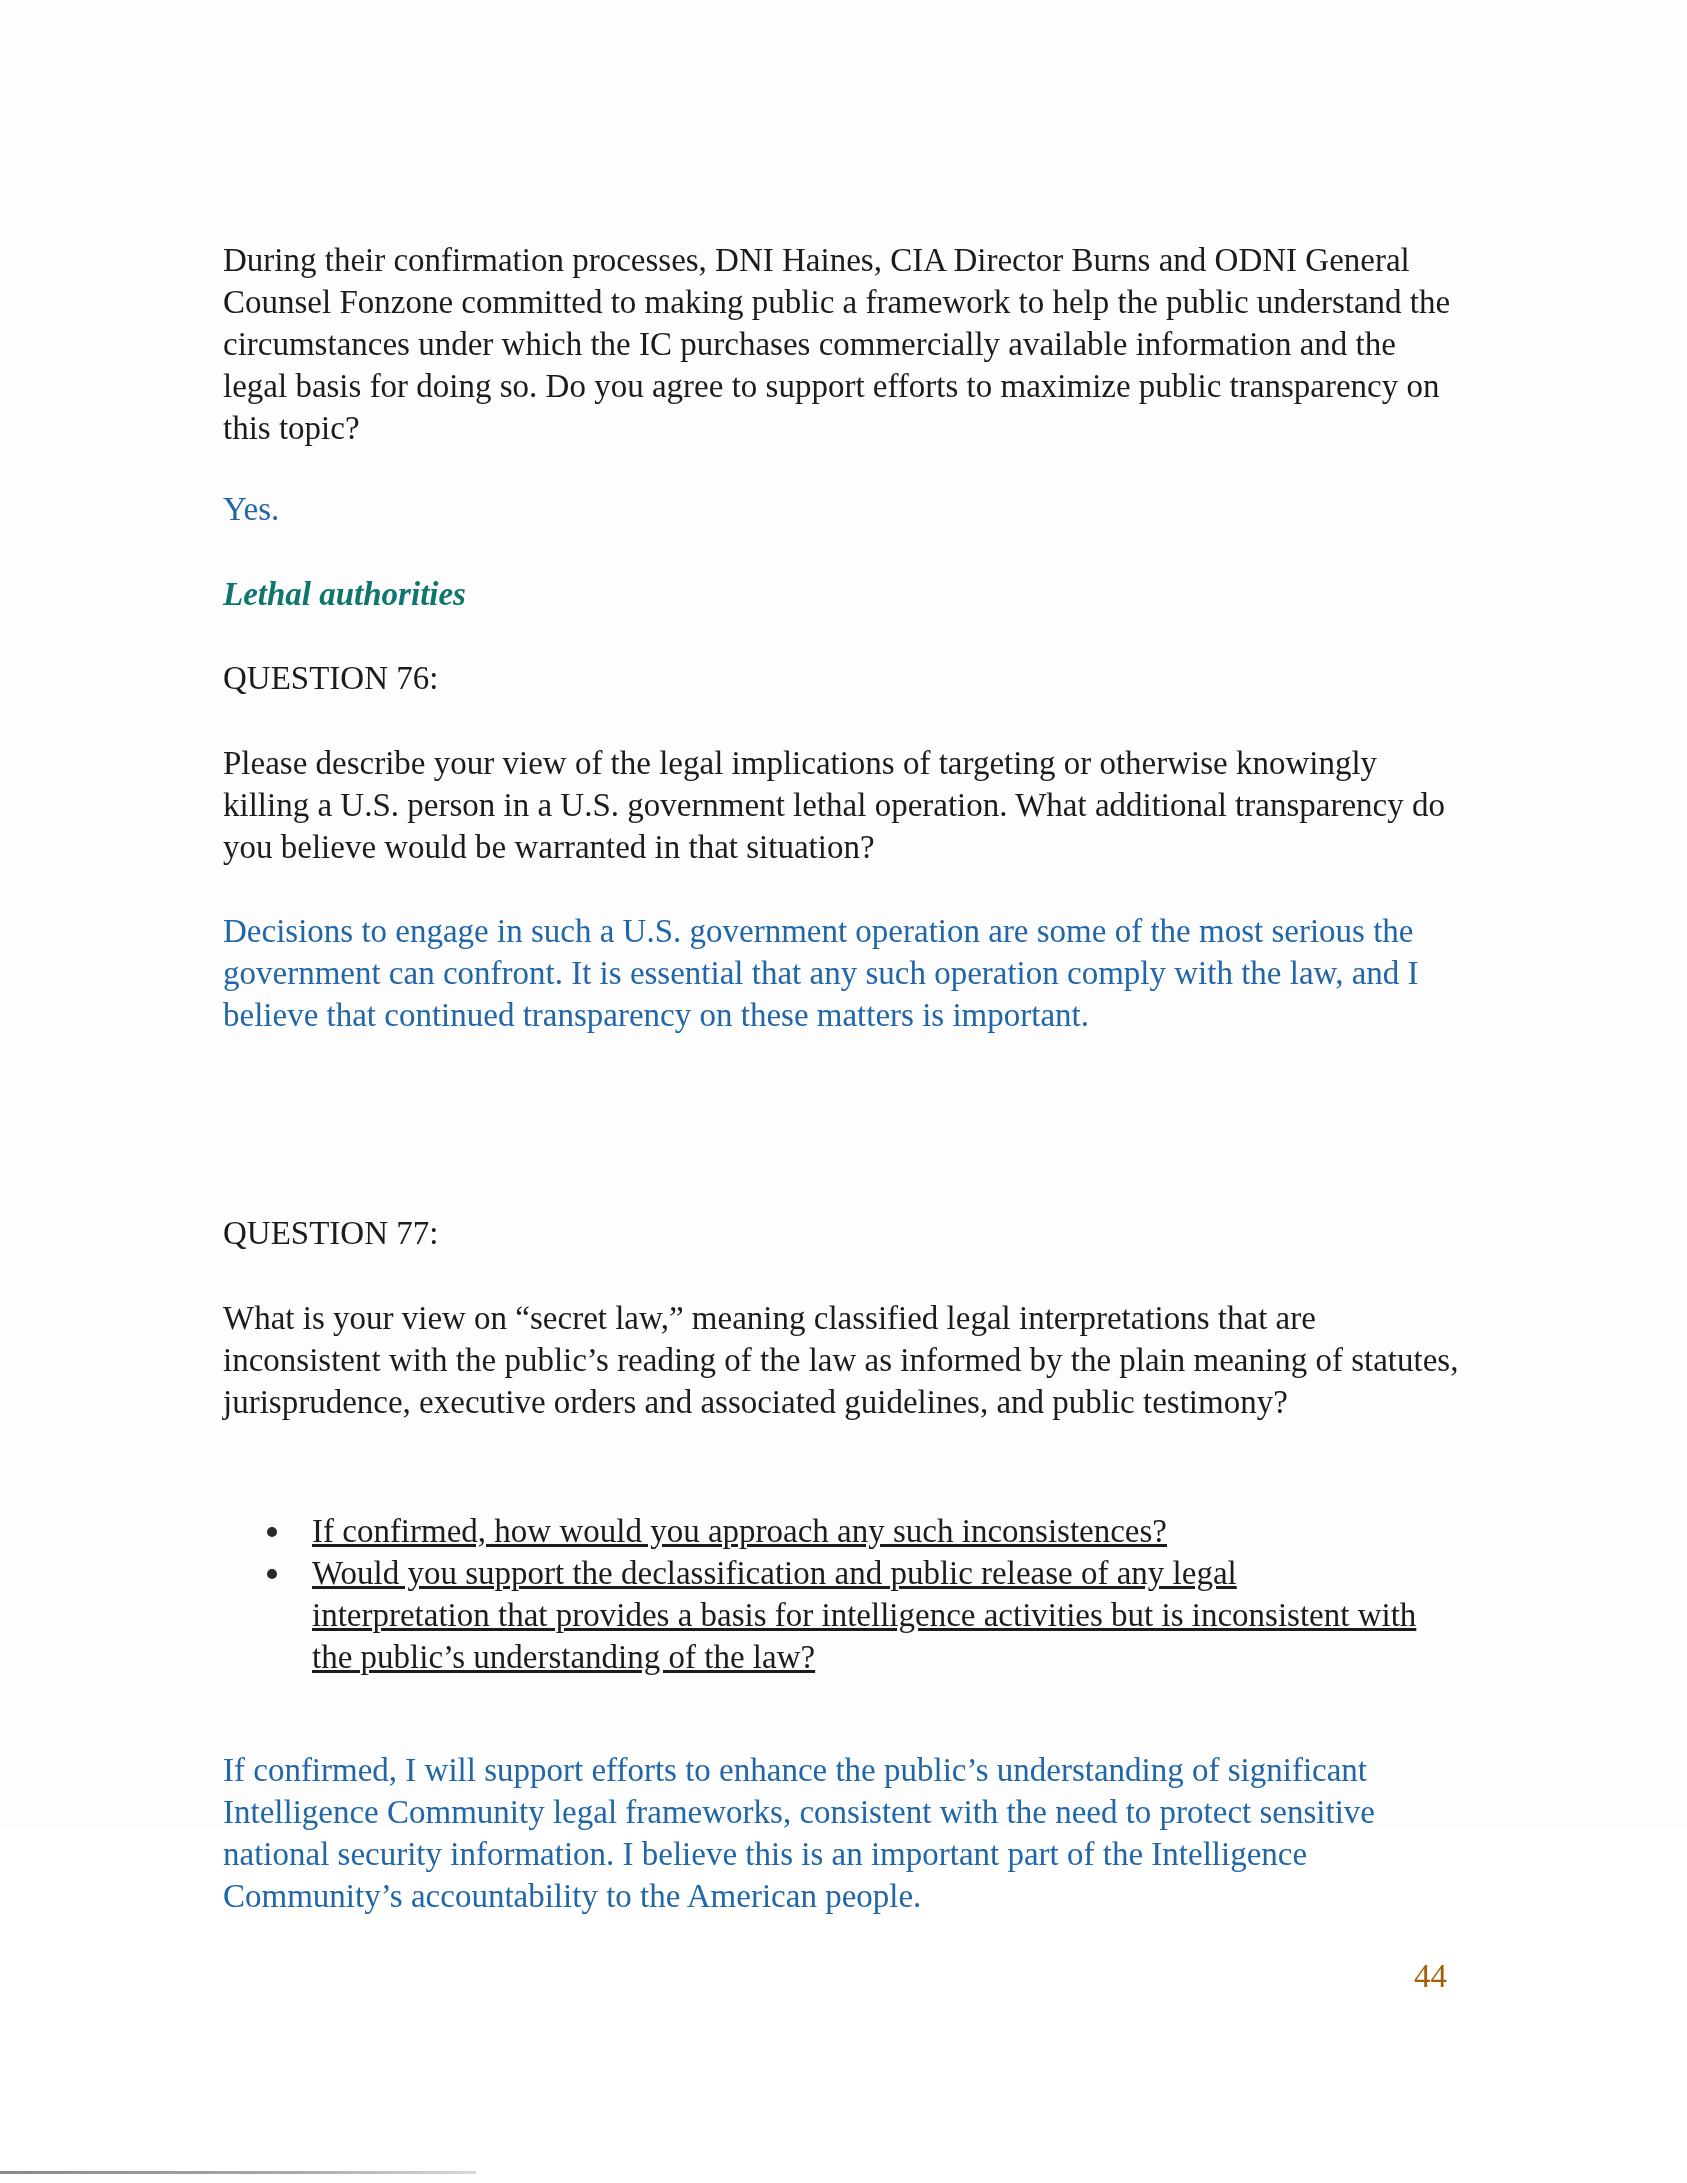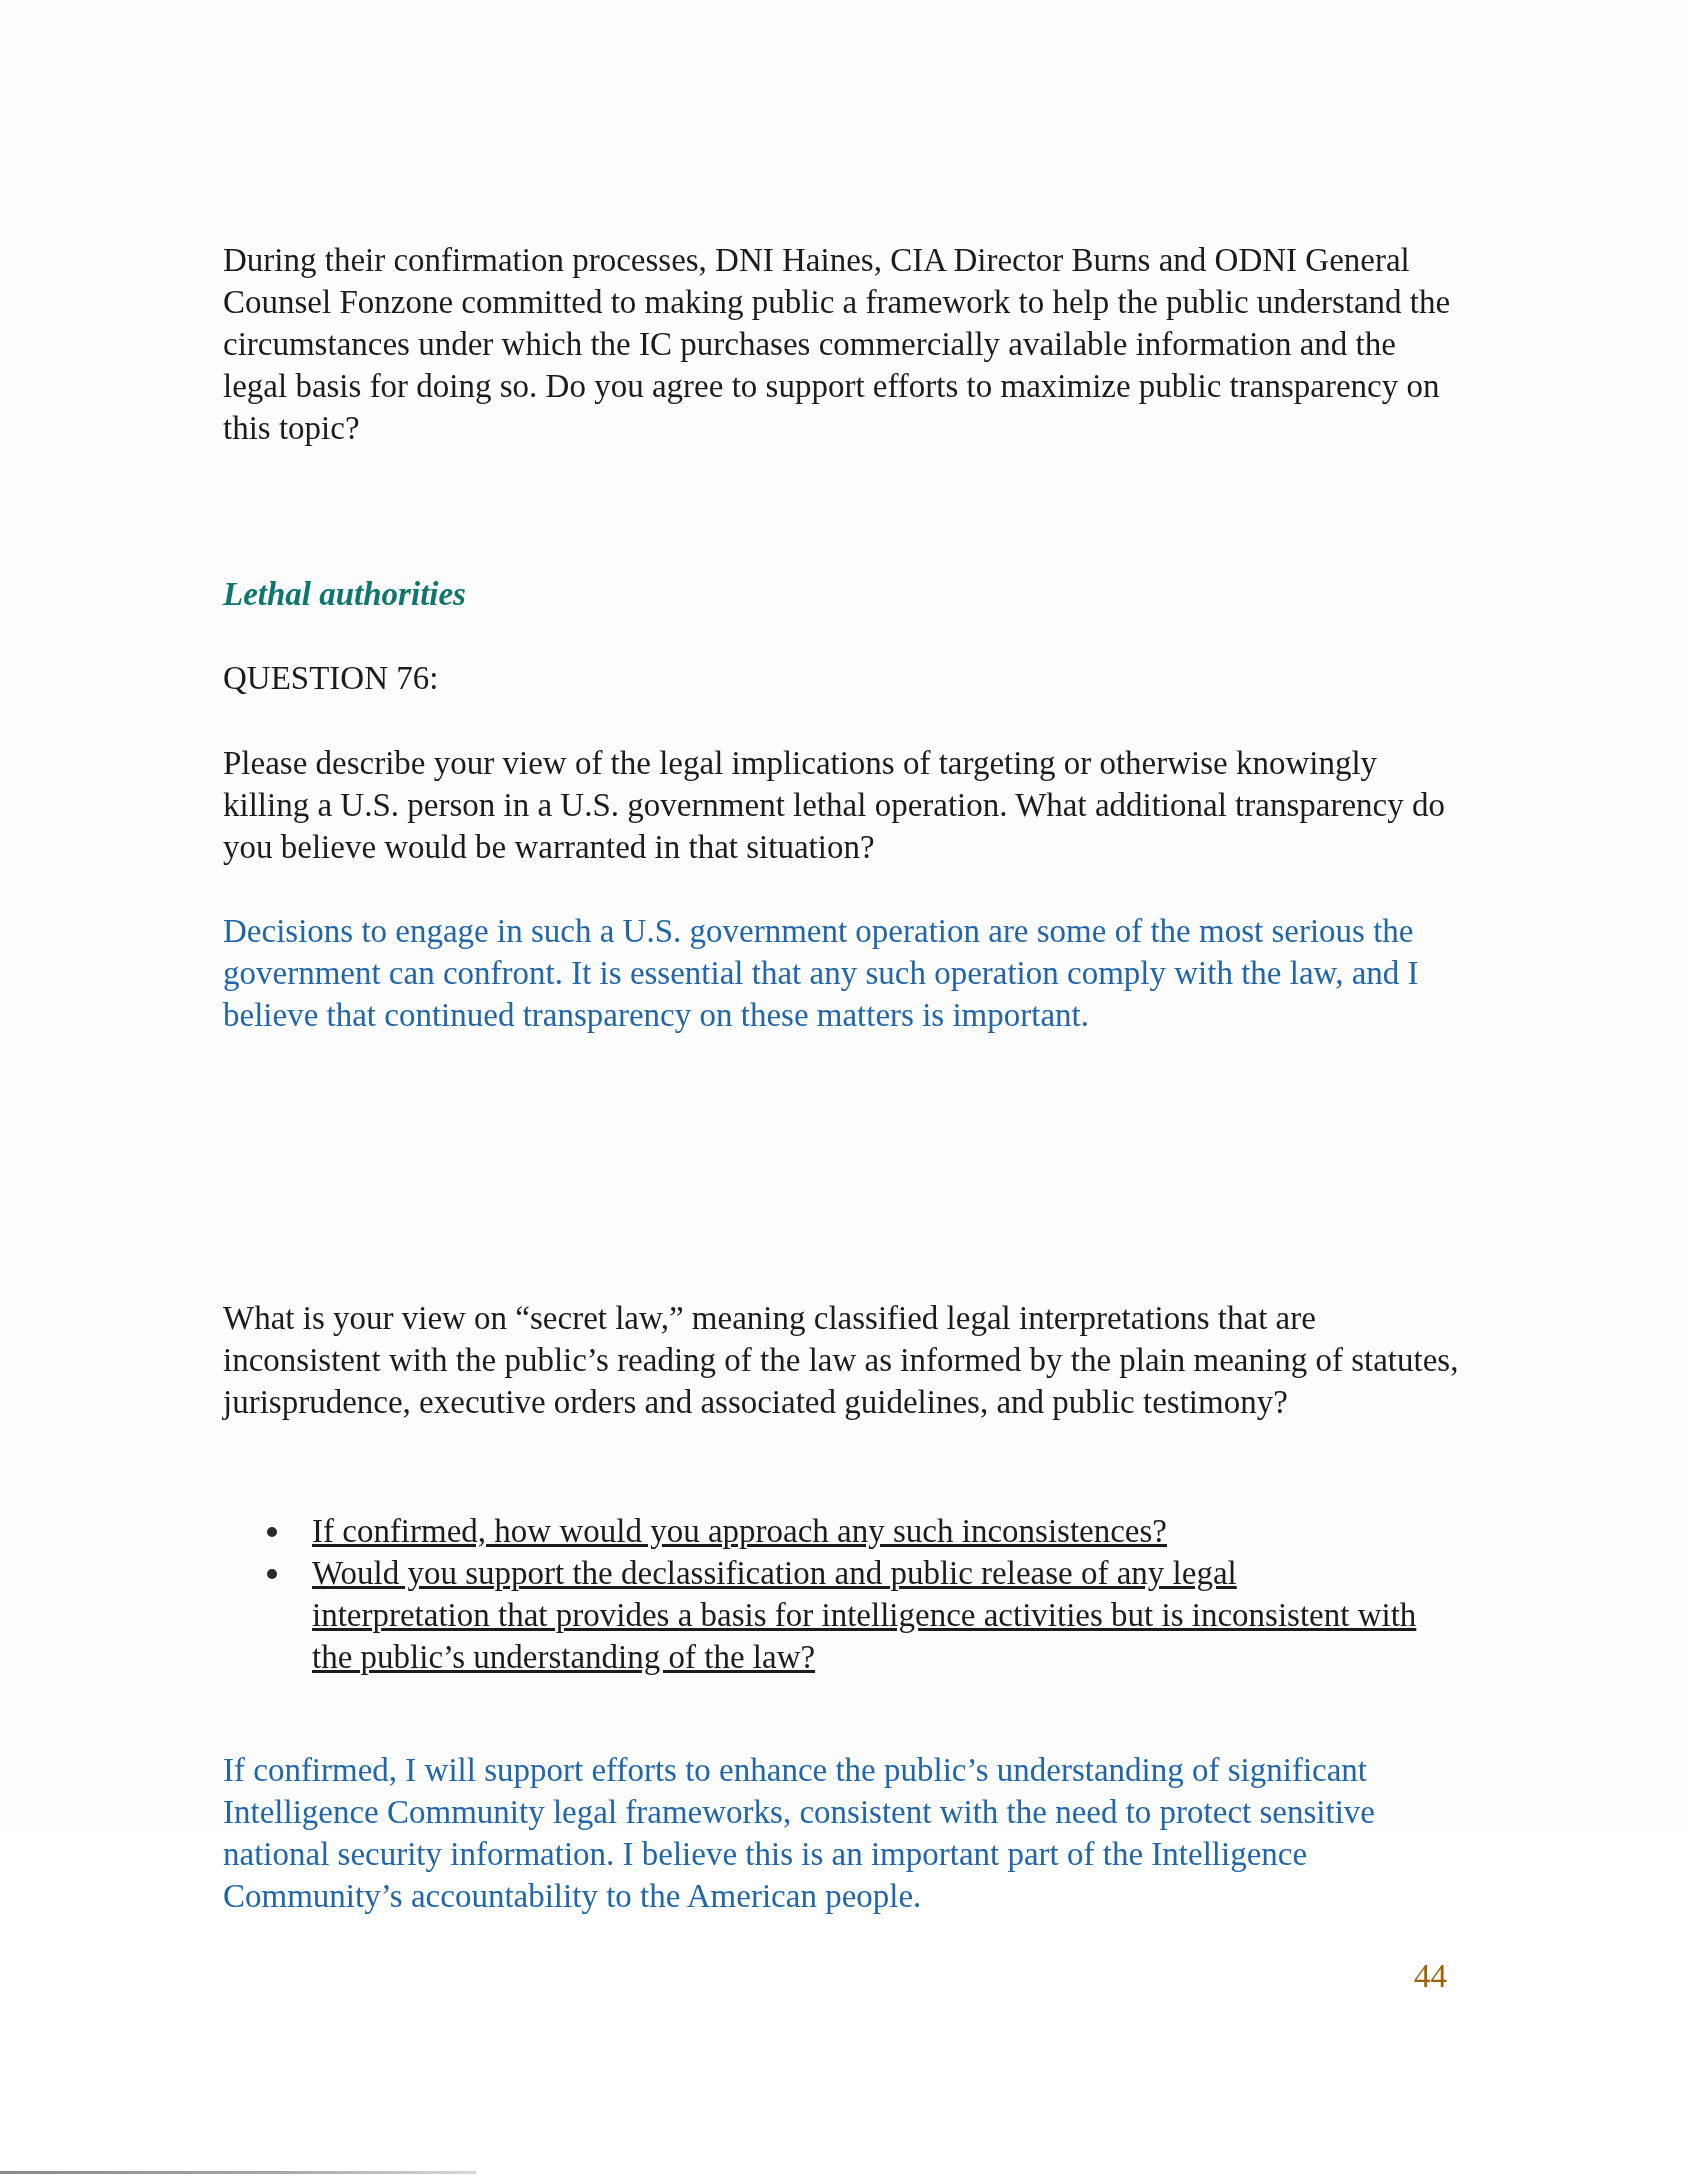--- a/index.html
+++ b/index.html
@@ -79,30 +79,32 @@
     background: linear-gradient(to right, #8a8a8a, #a8a8a8 60%, #d8d8d8);
   }
 </style>
 </head>
 <body>
 
 <div class="page">
 
   <p class="block question-text" style="top:239px;">During their confirmation processes, DNI Haines, CIA Director Burns and ODNI General Counsel Fonzone committed to making public a framework to help the public understand the circumstances under which the IC purchases commercially available information and the legal basis for doing so. Do you agree to support efforts to maximize public transparency on this topic?</p>
 
+  <p class="block answer" style="top:488px;">Yes.</p>
 
   <p class="block heading" style="top:573px;">Lethal authorities</p>
 
   <p class="block qlabel" style="top:657px;">QUESTION 76:</p>
 
   <p class="block question-text" style="top:742px;">Please describe your view of the legal implications of targeting or otherwise knowingly killing a U.S. person in a U.S. government lethal operation. What additional transparency do you believe would be warranted in that situation?</p>
 
   <p class="block answer" style="top:910px;">Decisions to engage in such a U.S. government operation are some of the most serious the government can confront.  It is essential that any such operation comply with the law, and I believe that continued transparency on these matters is important.</p>
 
 
+  <p class="block qlabel" style="top:1212px;">QUESTION 77:</p>
 
   <p class="block question-text" style="top:1297px;">What is your view on “secret law,” meaning classified legal interpretations that are inconsistent with the public’s reading of the law as informed by the plain meaning of statutes, jurisprudence, executive orders and associated guidelines, and public testimony?</p>
 
   <ul class="bullets" style="top:1510px;">
     <li>
       <span class="bullet-icon"></span>
       <span>If confirmed, how would you approach any such inconsistences?</span>
     </li>
     <li>
       <span class="bullet-icon"></span>

